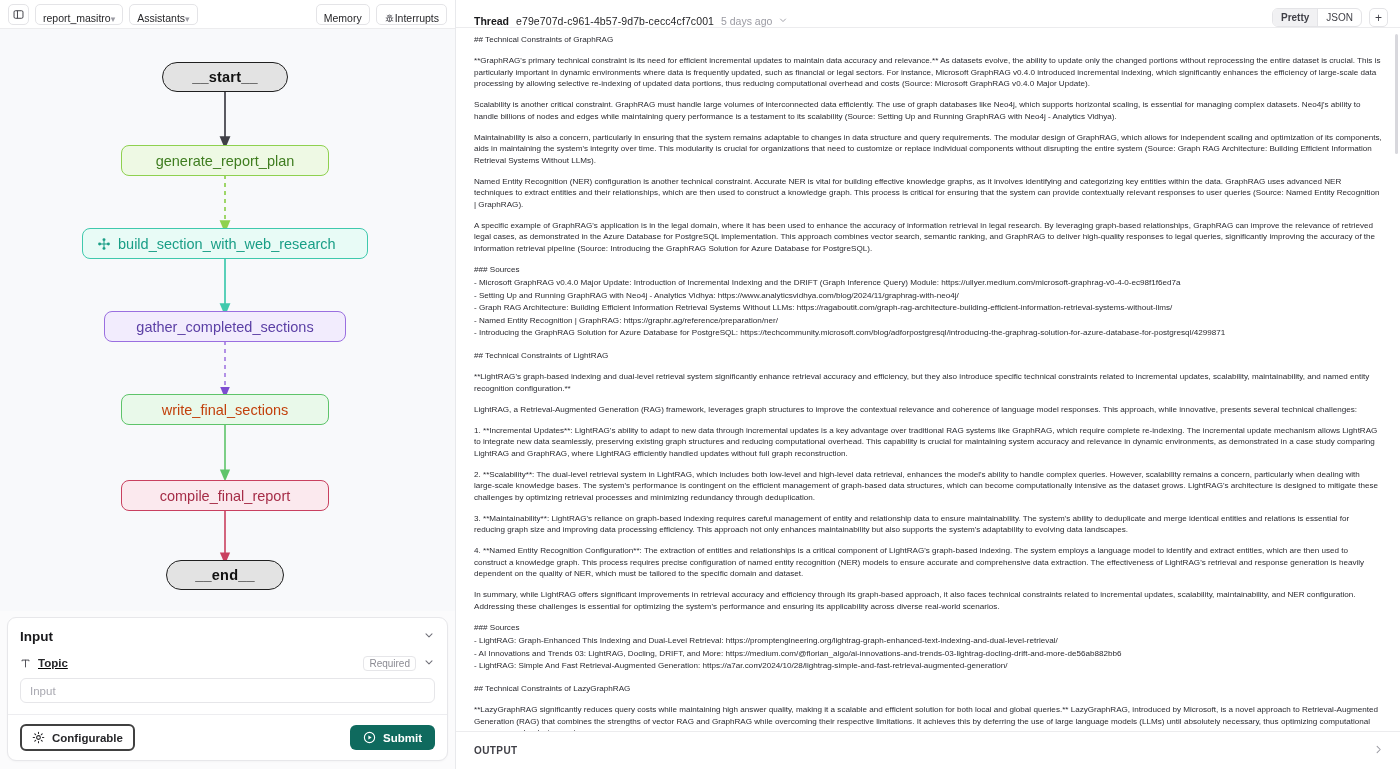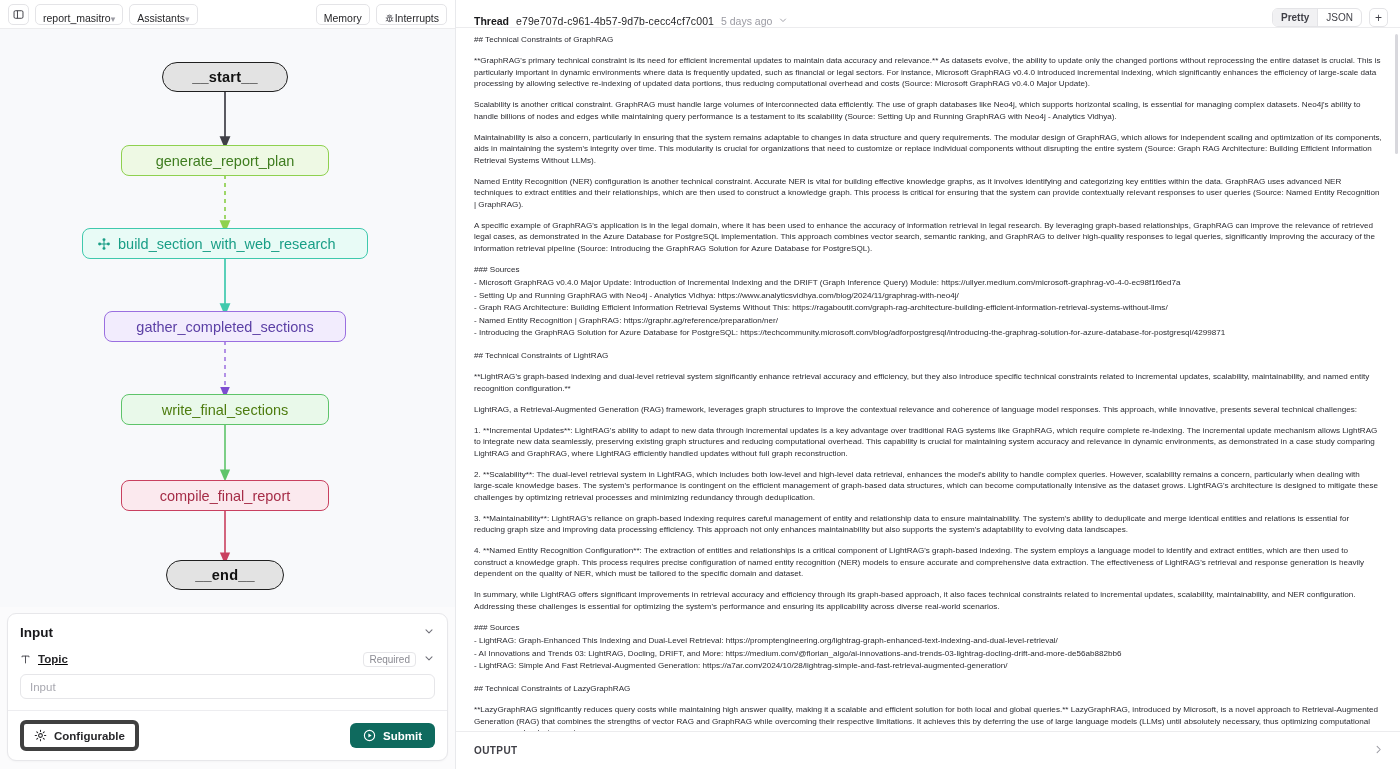--- a/index.html
+++ b/index.html
@@ -79,21 +79,21 @@
   .node-purple {
     background: #f2ecfd;
     border: 1.4px solid #9a6fe0;
     border-radius: 8px;
     color: #5b3fa5;
   }
   .node-green2 {
     background: #e9f9ea;
     border: 1.4px solid #5ec46a;
     border-radius: 8px;
-    color: #4d7c0f;
+    color: #c2410c;
   }
   .node-red {
     background: #fbe9ee;
     border: 1.4px solid #c9405f;
     border-radius: 8px;
     color: #a62d48;
   }
 
   
   .input-panel {
@@ -132,21 +132,21 @@
     outline: none;
   }
   .ip-input::placeholder { color: #a8a8b0; }
   .ip-foot {
     border-top: 1px solid #ededf0;
     display:flex; align-items:center; justify-content:space-between;
     padding: 9px 12px;
   }
   .cfg-btn {
     display:flex; align-items:center; gap:7px;
-    border:4px solid #404040; border-radius:6px; background:#fff;
+    border:2px solid #404040; border-radius:6px; background:#fff;
     padding: 5px 10px; font-size: 11.5px; font-weight:700; color:#27272a;
     cursor:pointer;
   }
   .submit-btn {
     display:flex; align-items:center; gap:7px;
     border:none; border-radius:6px;
     background:#0f6a5e; color:#fff;
     padding: 6px 13px; font-size: 11.5px; font-weight:700;
     cursor:pointer; font-family:"Liberation Sans", sans-serif;
   }
@@ -409,21 +409,21 @@
       <div class="md" id="md-root">
           <p class="h2">## Technical Constraints of GraphRAG</p>
           <p>**GraphRAG's primary technical constraint is its need for efficient incremental updates to maintain data accuracy and relevance.** As datasets evolve, the ability to update only the changed portions without reprocessing the entire dataset is crucial. This is particularly important in dynamic environments where data is frequently updated, such as financial or legal sectors. For instance, Microsoft GraphRAG v0.4.0 introduced incremental indexing, which significantly enhances the efficiency of large-scale data processing by allowing selective re-indexing of updated data portions, thus reducing computational overhead and costs (Source: Microsoft GraphRAG v0.4.0 Major Update).</p>
           <p>Scalability is another critical constraint. GraphRAG must handle large volumes of interconnected data efficiently. The use of graph databases like Neo4j, which supports horizontal scaling, is essential for managing complex datasets. Neo4j's ability to handle billions of nodes and edges while maintaining query performance is a testament to its scalability (Source: Setting Up and Running GraphRAG with Neo4j - Analytics Vidhya).</p>
           <p>Maintainability is also a concern, particularly in ensuring that the system remains adaptable to changes in data structure and query requirements. The modular design of GraphRAG, which allows for independent scaling and optimization of its components, aids in maintaining the system's integrity over time. This modularity is crucial for organizations that need to customize or replace individual components without disrupting the entire system (Source: Graph RAG Architecture: Building Efficient Information Retrieval Systems Without LLMs).</p>
           <p>Named Entity Recognition (NER) configuration is another technical constraint. Accurate NER is vital for building effective knowledge graphs, as it involves identifying and categorizing key entities within the data. GraphRAG uses advanced NER techniques to extract entities and their relationships, which are then used to construct a knowledge graph. This process is critical for ensuring that the system can provide contextually relevant responses to user queries (Source: Named Entity Recognition | GraphRAG).</p>
           <p>A specific example of GraphRAG's application is in the legal domain, where it has been used to enhance the accuracy of information retrieval in legal research. By leveraging graph-based relationships, GraphRAG can improve the relevance of retrieved legal cases, as demonstrated in the Azure Database for PostgreSQL implementation. This approach combines vector search, semantic ranking, and GraphRAG to deliver high-quality responses to legal queries, significantly improving the accuracy of the information retrieval pipeline (Source: Introducing the GraphRAG Solution for Azure Database for PostgreSQL).</p>
           <p class="h3">### Sources</p>
           <p class="src">- Microsoft GraphRAG v0.4.0 Major Update: Introduction of Incremental Indexing and the DRIFT (Graph Inference Query) Module: https://ullyer.medium.com/microsoft-graphrag-v0-4-0-ec98f1f6ed7a</p>
           <p class="src">- Setting Up and Running GraphRAG with Neo4j - Analytics Vidhya: https://www.analyticsvidhya.com/blog/2024/11/graphrag-with-neo4j/</p>
-          <p class="src">- Graph RAG Architecture: Building Efficient Information Retrieval Systems Without This: https://ragaboutit.com/graph-rag-architecture-building-efficient-information-retrieval-systems-without-llms/</p>
+          <p class="src">- Graph RAG Architecture: Building Efficient Information Retrieval Systems Without LLMs: https://ragaboutit.com/graph-rag-architecture-building-efficient-information-retrieval-systems-without-llms/</p>
           <p class="src">- Named Entity Recognition | GraphRAG: https://graphr.ag/reference/preparation/ner/</p>
           <p class="src" style="margin-bottom: 10px;">- Introducing the GraphRAG Solution for Azure Database for PostgreSQL: https://techcommunity.microsoft.com/blog/adforpostgresql/introducing-the-graphrag-solution-for-azure-database-for-postgresql/4299871</p>
           <p class="h2">## Technical Constraints of LightRAG</p>
           <p>**LightRAG's graph-based indexing and dual-level retrieval system significantly enhance retrieval accuracy and efficiency, but they also introduce specific technical constraints related to incremental updates, scalability, maintainability, and named entity recognition configuration.**</p>
           <p>LightRAG, a Retrieval-Augmented Generation (RAG) framework, leverages graph structures to improve the contextual relevance and coherence of language model responses. This approach, while innovative, presents several technical challenges:</p>
           <p>1. **Incremental Updates**: LightRAG's ability to adapt to new data through incremental updates is a key advantage over traditional RAG systems like GraphRAG, which require complete re-indexing. The incremental update mechanism allows LightRAG to integrate new data seamlessly, preserving existing graph structures and reducing computational overhead. This capability is crucial for maintaining system accuracy and relevance in dynamic environments, as demonstrated in a case study comparing LightRAG and GraphRAG, where LightRAG efficiently handled updates without full graph reconstruction.</p>
           <p>2. **Scalability**: The dual-level retrieval system in LightRAG, which includes both low-level and high-level data retrieval, enhances the model's ability to handle complex queries. However, scalability remains a concern, particularly when dealing with large-scale knowledge bases. The system's performance is contingent on the efficient management of graph-based data structures, which can become computationally intensive as the dataset grows. LightRAG's architecture is designed to mitigate these challenges by optimizing retrieval processes and minimizing redundancy through deduplication.</p>
           <p>3. **Maintainability**: LightRAG's reliance on graph-based indexing requires careful management of entity and relationship data to ensure maintainability. The system's ability to deduplicate and merge identical entities and relations is essential for reducing graph size and improving data processing efficiency. This approach not only enhances maintainability but also supports the system's adaptability to evolving data landscapes.</p>
           <p>4. **Named Entity Recognition Configuration**: The extraction of entities and relationships is a critical component of LightRAG's graph-based indexing. The system employs a language model to identify and extract entities, which are then used to construct a knowledge graph. This process requires precise configuration of named entity recognition (NER) models to ensure accurate and comprehensive data extraction. The effectiveness of LightRAG's retrieval and response generation is heavily dependent on the quality of NER, which must be tailored to the specific domain and dataset.</p>
           <p>In summary, while LightRAG offers significant improvements in retrieval accuracy and efficiency through its graph-based approach, it also faces technical constraints related to incremental updates, scalability, maintainability, and NER configuration. Addressing these challenges is essential for optimizing the system's performance and ensuring its applicability across diverse real-world scenarios.</p>

